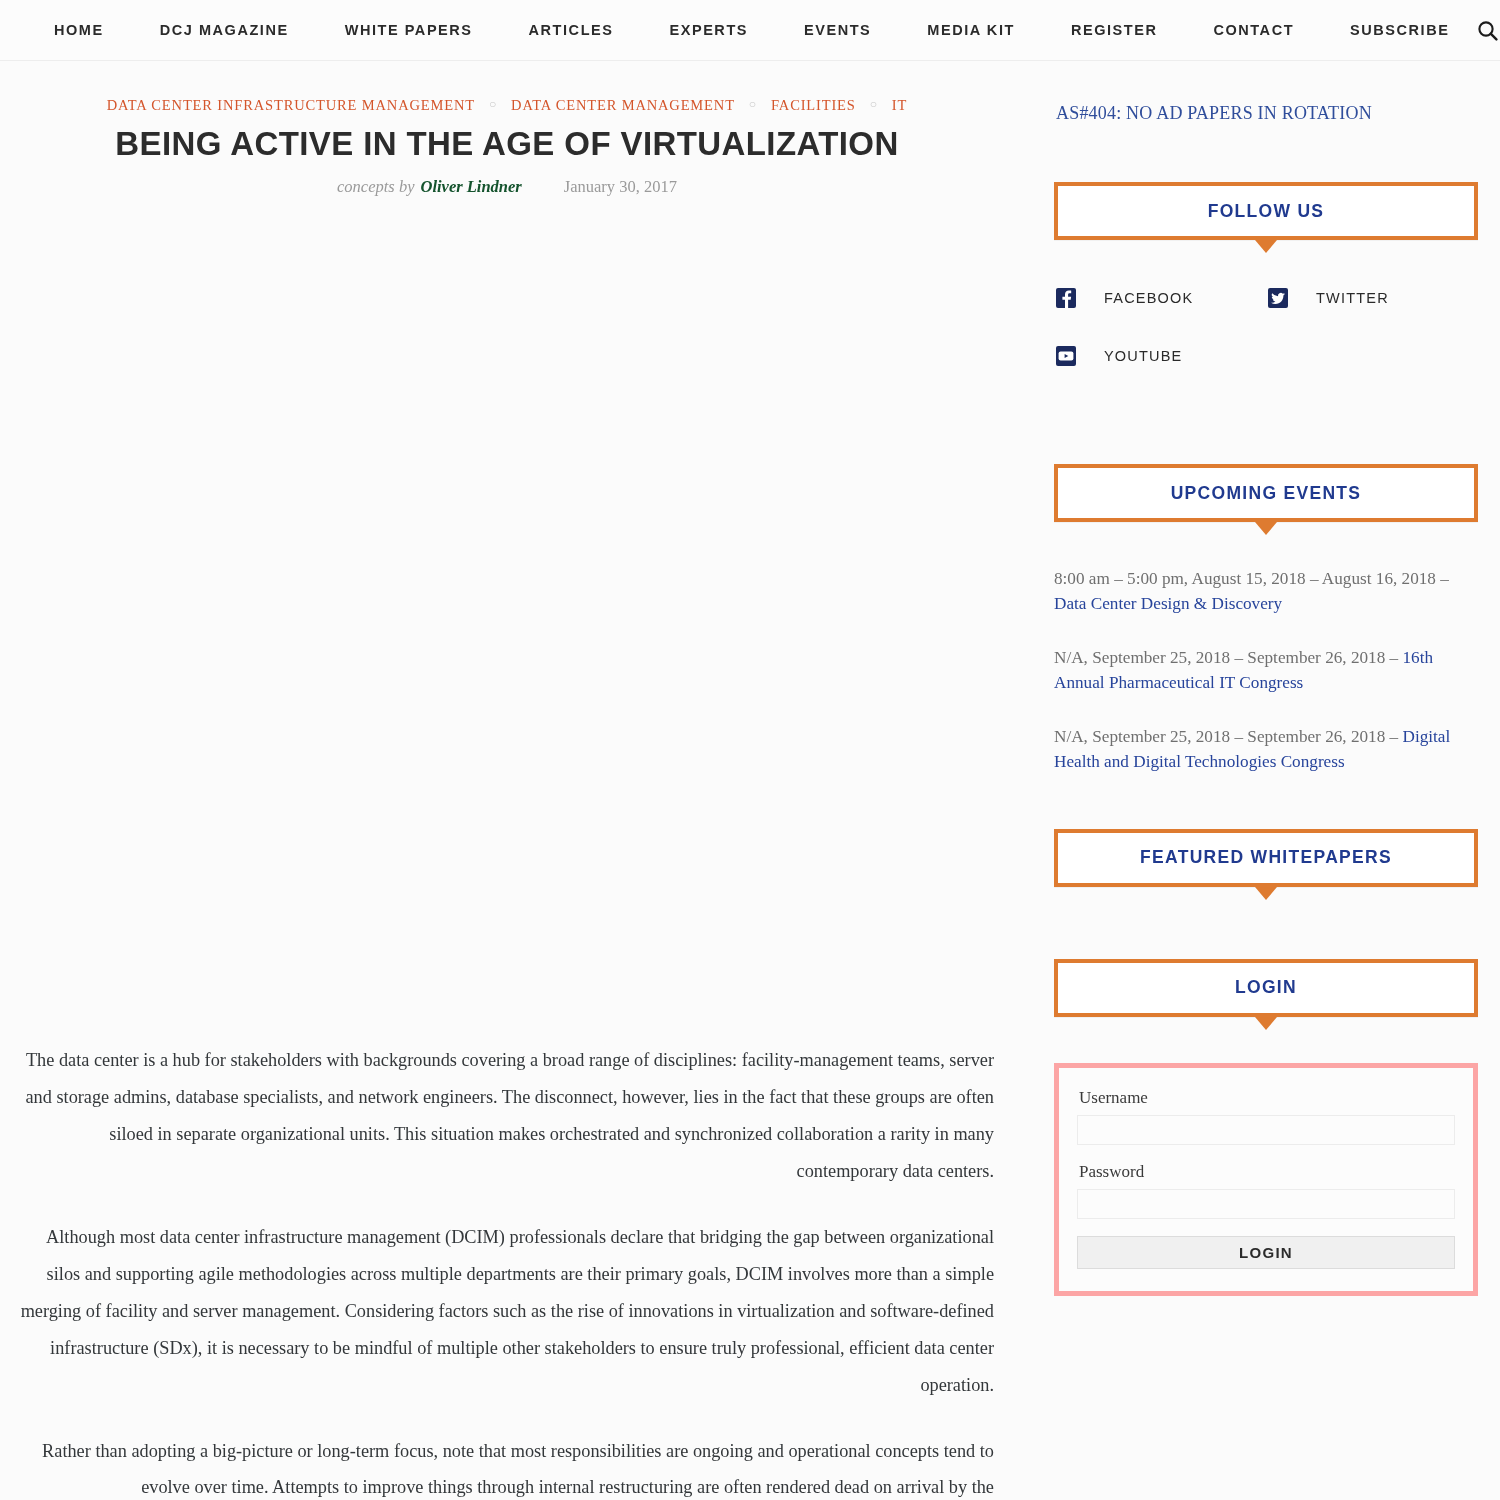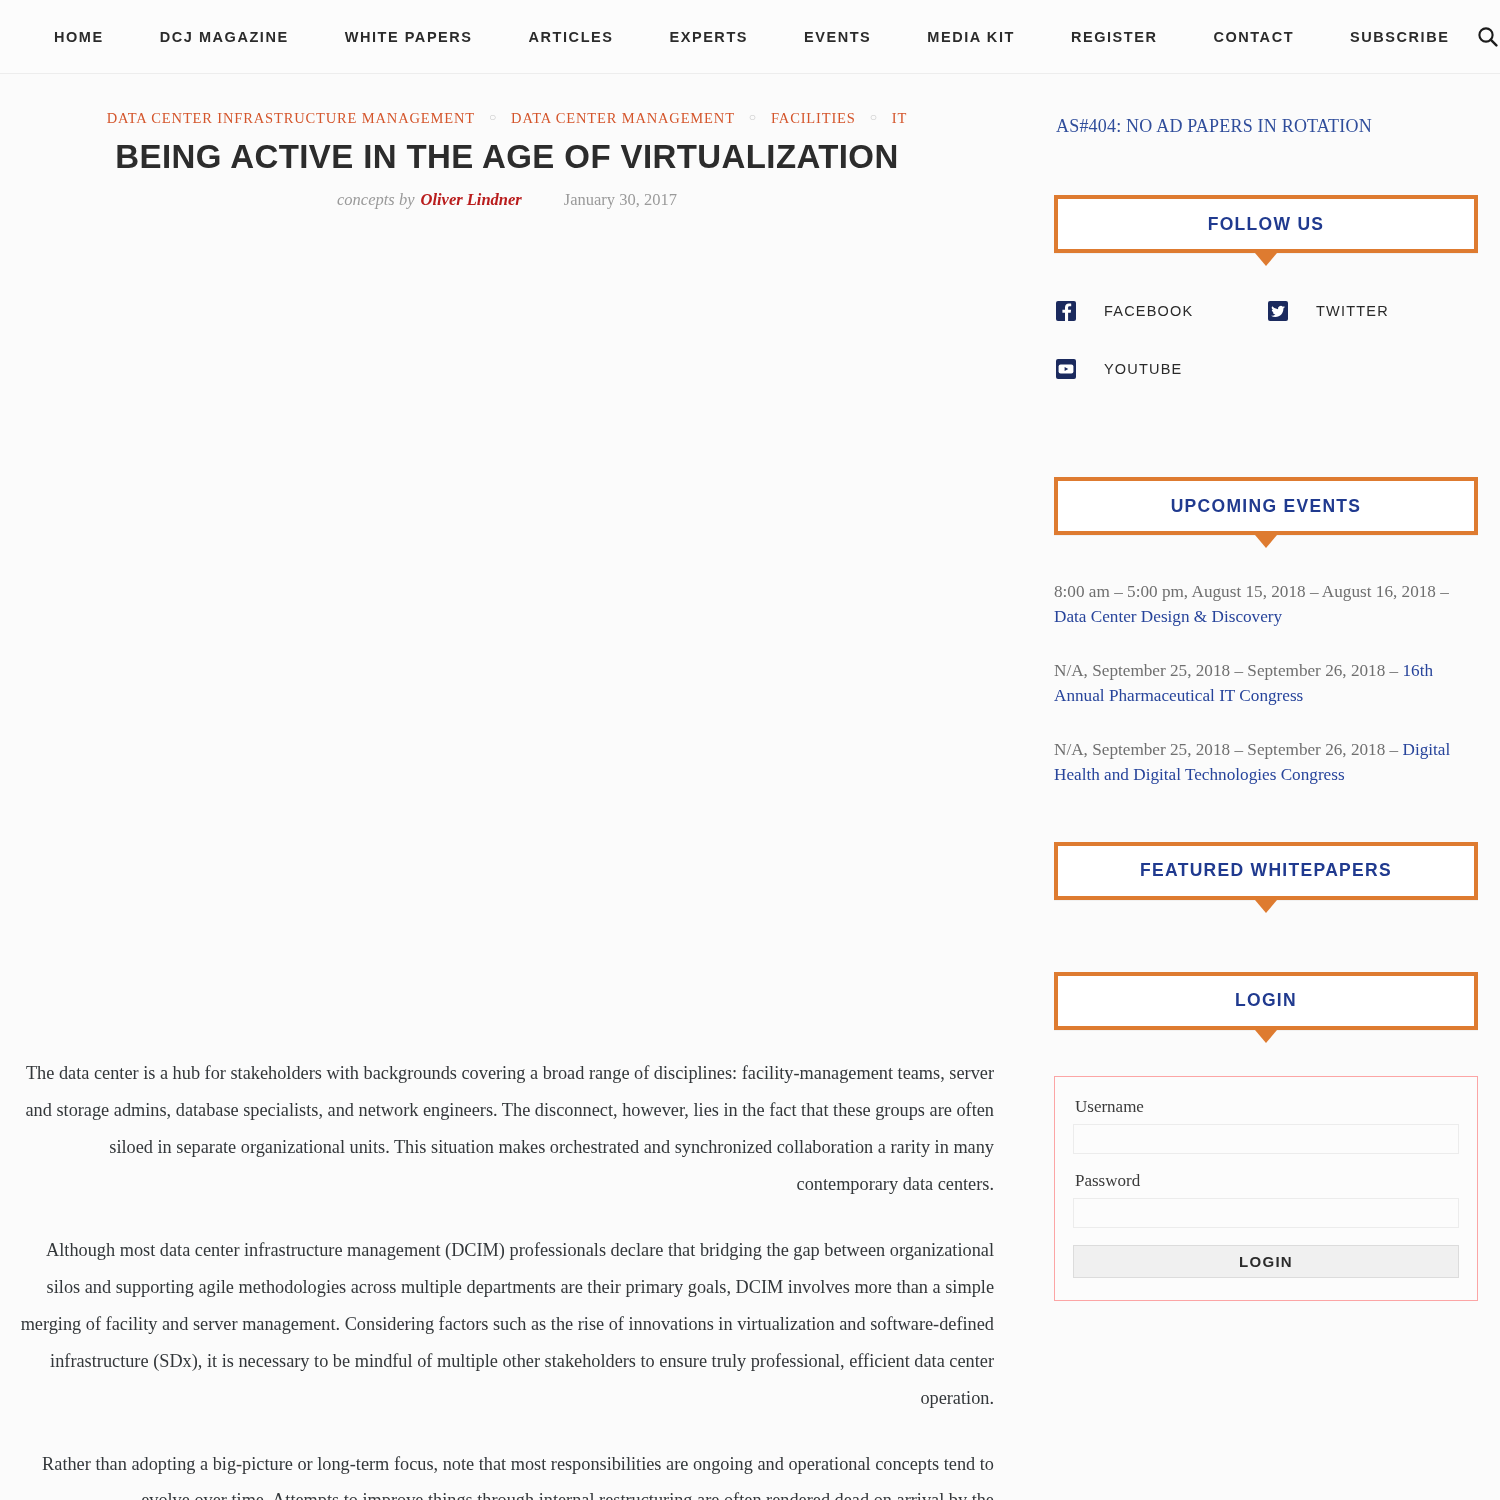--- a/index.html
+++ b/index.html
@@ -7,21 +7,21 @@
   body {
     width:1500px; height:1500px;
     background:#fbfbfb;
     font-family:"Liberation Sans", sans-serif;
     overflow:hidden;
     -webkit-font-smoothing:antialiased;
   }
 
   
   .topnav{
-    height:74px;
+    height:61px;
     background:#fcfcfc;
     border-bottom:1px solid #ededed;
     display:flex;
     align-items:center;
     padding:0 24px 0 26px;
   }
   .nav-items{
     display:flex;
     align-items:center;
     flex:1;
@@ -96,21 +96,21 @@
   .byline{
     text-align:center;
     font-family:"Liberation Serif", serif;
     font-size:16.5px;
     color:#8d8d8d;
     display:flex;
     justify-content:center;
     align-items:baseline;
   }
   .byline .written{ font-style:italic; color:#9a9a9a; }
-  .byline .author{ font-style:italic; font-weight:700; color:#b91c1c; margin-left:6px; cursor:pointer;}
+  .byline .author{ font-style:italic; font-weight:700; color:#14532d; margin-left:6px; cursor:pointer;}
   .byline .date{ margin-left:42px; color:#9a9a9a; }
 
   
   .featured-media{
     width:100%;
     height:845px;
     background:#fbfbfb;
   }
 
   
@@ -203,21 +203,21 @@
   }
   .event a{
     color:#27449b;
     text-decoration:none;
     cursor:pointer;
   }
 
   
   .login-box{
     margin-top:46px;
-    border:1px solid #fca5a5;
+    border:5px solid #fca5a5;
     background:#fcfcfc;
     padding:20px 18px 22px 18px;
   }
   .field-label{
     font-family:"Liberation Serif", serif;
     font-size:17px;
     color:#3a3a3a;
     margin:0 0 7px 2px;
   }
   .field-input{

